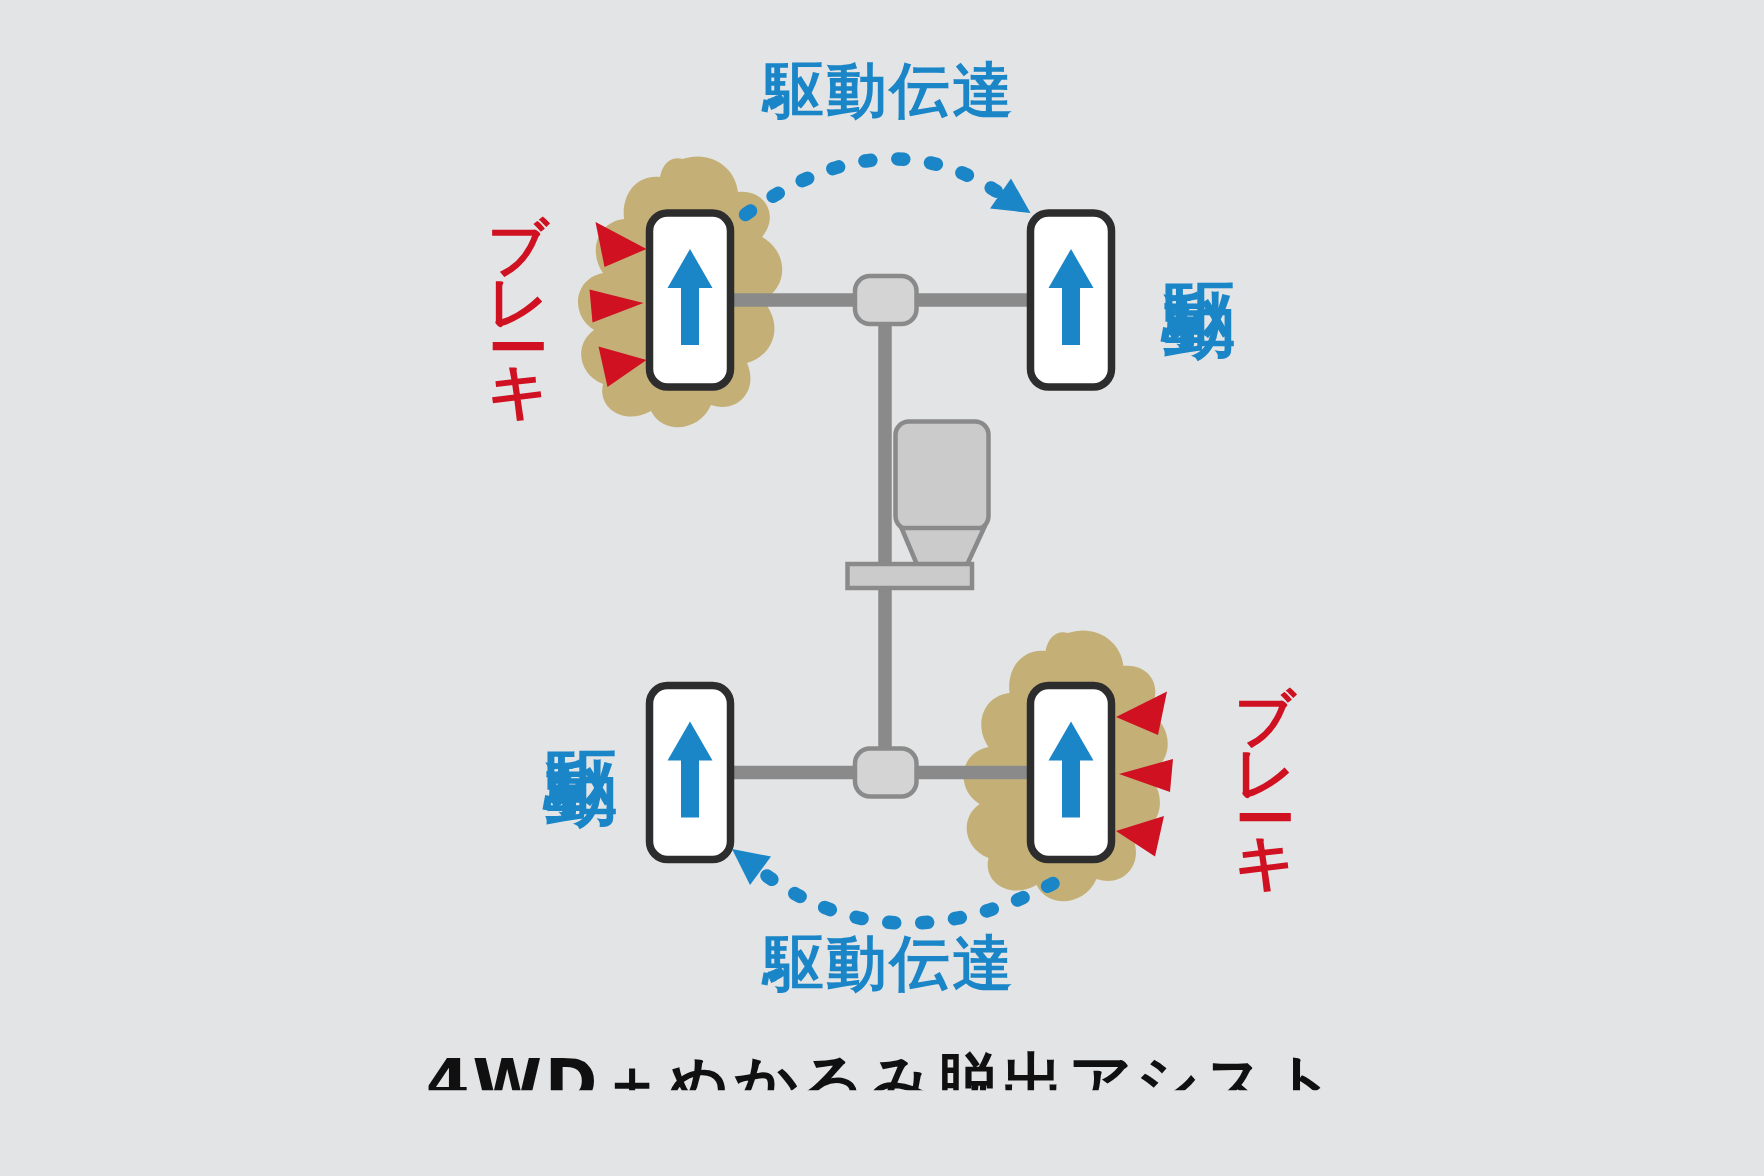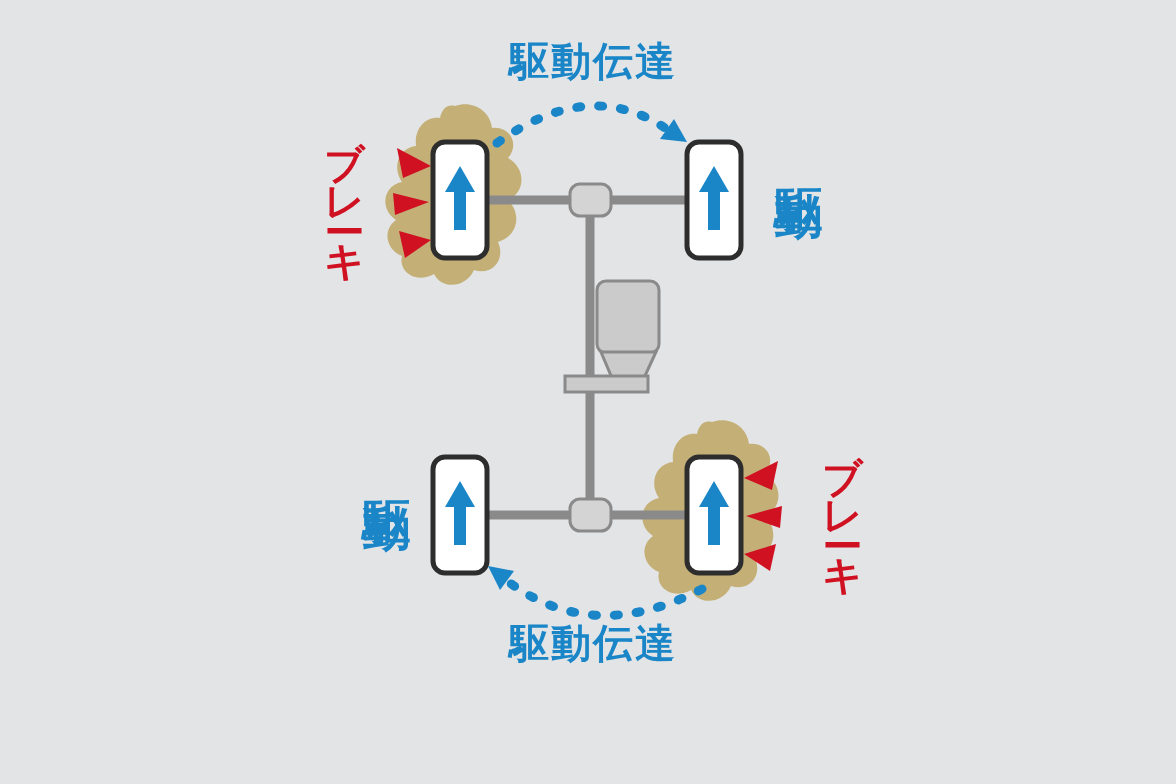--- a/index.html
+++ b/index.html
@@ -92,14 +92,15 @@
   <div class="label red vert brake" style="left:324px;top:110px;">ブレーキ</div>
 
   <div class="label blue vert drive" style="left:774px;top:150px;">駆動</div>
 
   <div class="label blue vert drive" style="left:362px;top:462px;">駆動</div>
 
   <div class="label red vert brake" style="left:822px;top:424px;">ブレーキ</div>
 
   <div class="label blue horiz" style="left:443px;top:622px;width:300px;">駆動伝達</div>
 
+  <div class="title">4WD＋ぬかるみ脱出アシスト</div>
 
 </div>
 
 </body></html>

